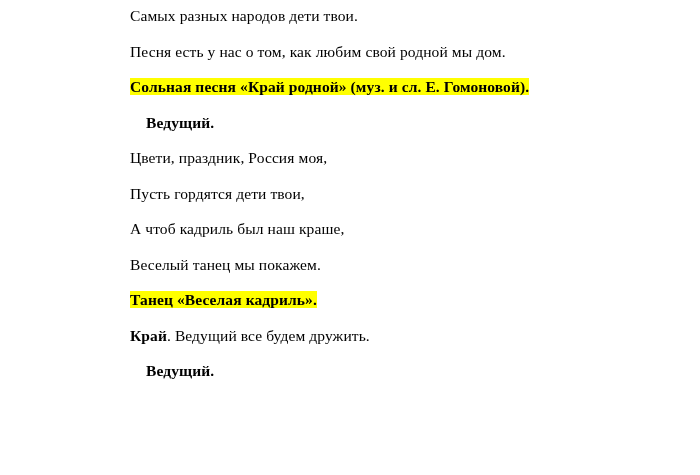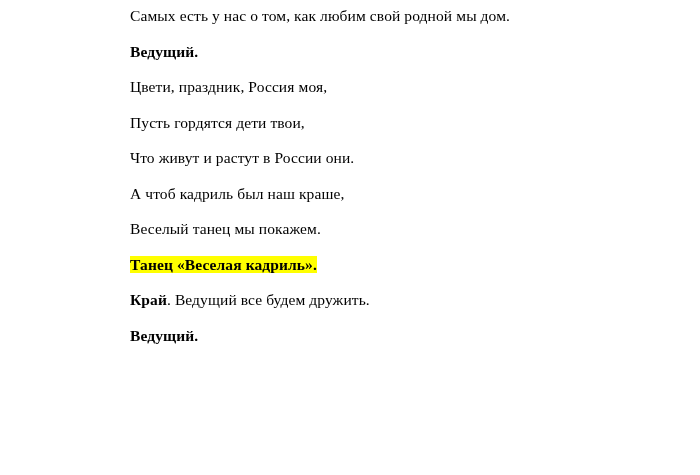--- a/index.html
+++ b/index.html
@@ -27,56 +27,60 @@
     line-height: 1.0;
     margin: 0 0 20px 0;
     white-space: nowrap;
     letter-spacing: 0.1px;
   }
   .line:last-child {
     margin-bottom: 0;
   }
   .bold {
     font-weight: bold;
+    margin-left: 16px;
   }
   .hl {
     background: #ffff00;
     font-weight: bold;
   }
   .inline-bold {
     font-weight: bold;
   }
 </style>
 </head>
 <body>
 
 <div class="page">
 
+  <p class="line">
+    <span>Самых разных народов дети твои.</span>
+  </p>
 
   <p class="line">
-    <span>Самых есть у нас о том, как любим свой родной мы дом.</span>
+    <span>Песня есть у нас о том, как любим свой родной мы дом.</span>
   </p>
 
+  <p class="line">
+    <span class="hl">Сольная песня «Край родной» (муз. и сл. Е. Гомоновой).</span>
+  </p>
 
   <p class="line">
     <span class="bold">Ведущий.</span>
   </p>
 
   <p class="line">
     <span>Цвети, праздник, Россия моя,</span>
   </p>
 
 
   <p class="line">
     <span>Пусть гордятся дети твои,</span>
   </p>
 
-  <p class="line">
-    <span>Что живут и растут в России они.</span>
-  </p>
 
   <p class="line">
     <span>А чтоб кадриль был наш краше,</span>
   </p>
 
   <p class="line">
     <span>Веселый танец мы покажем.</span>
   </p>
 
   <p class="line">

